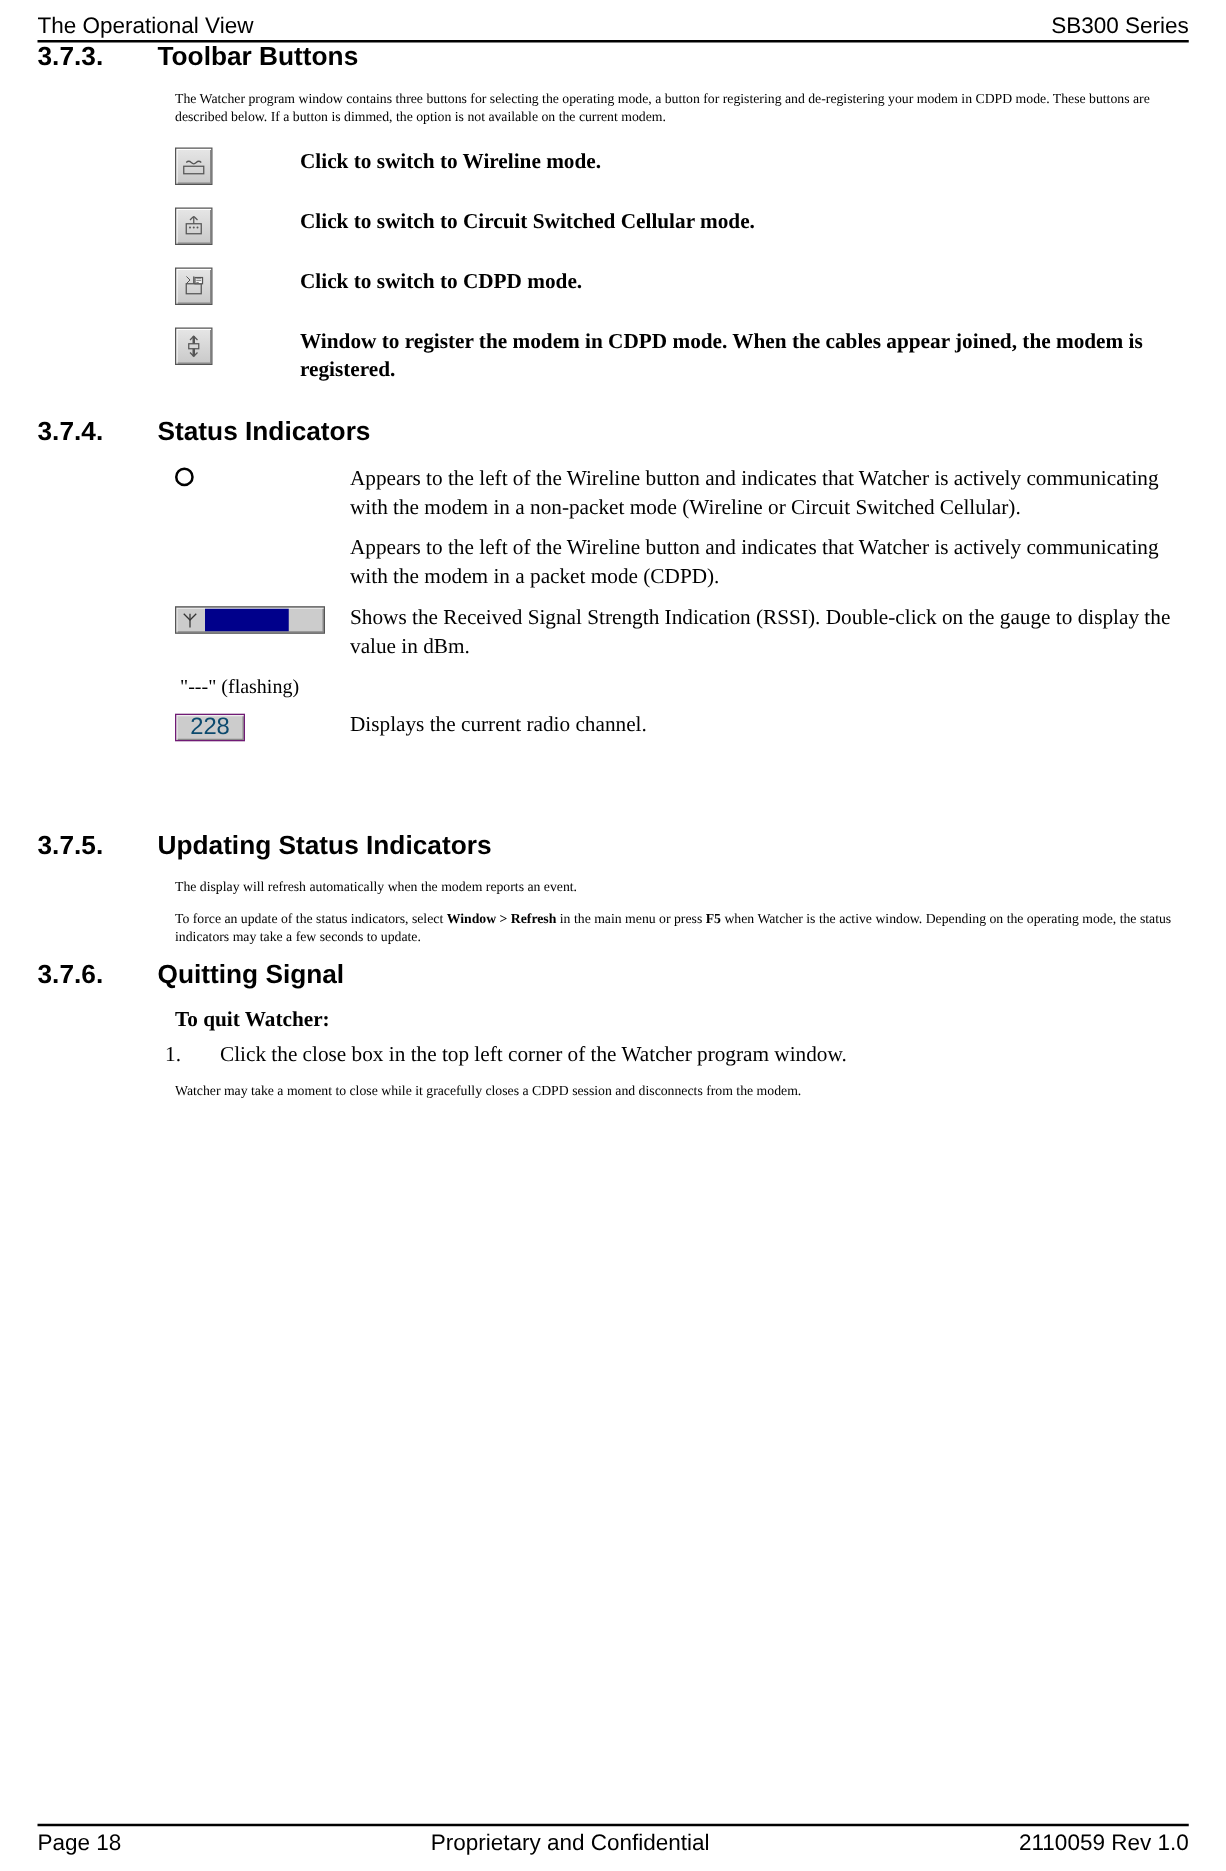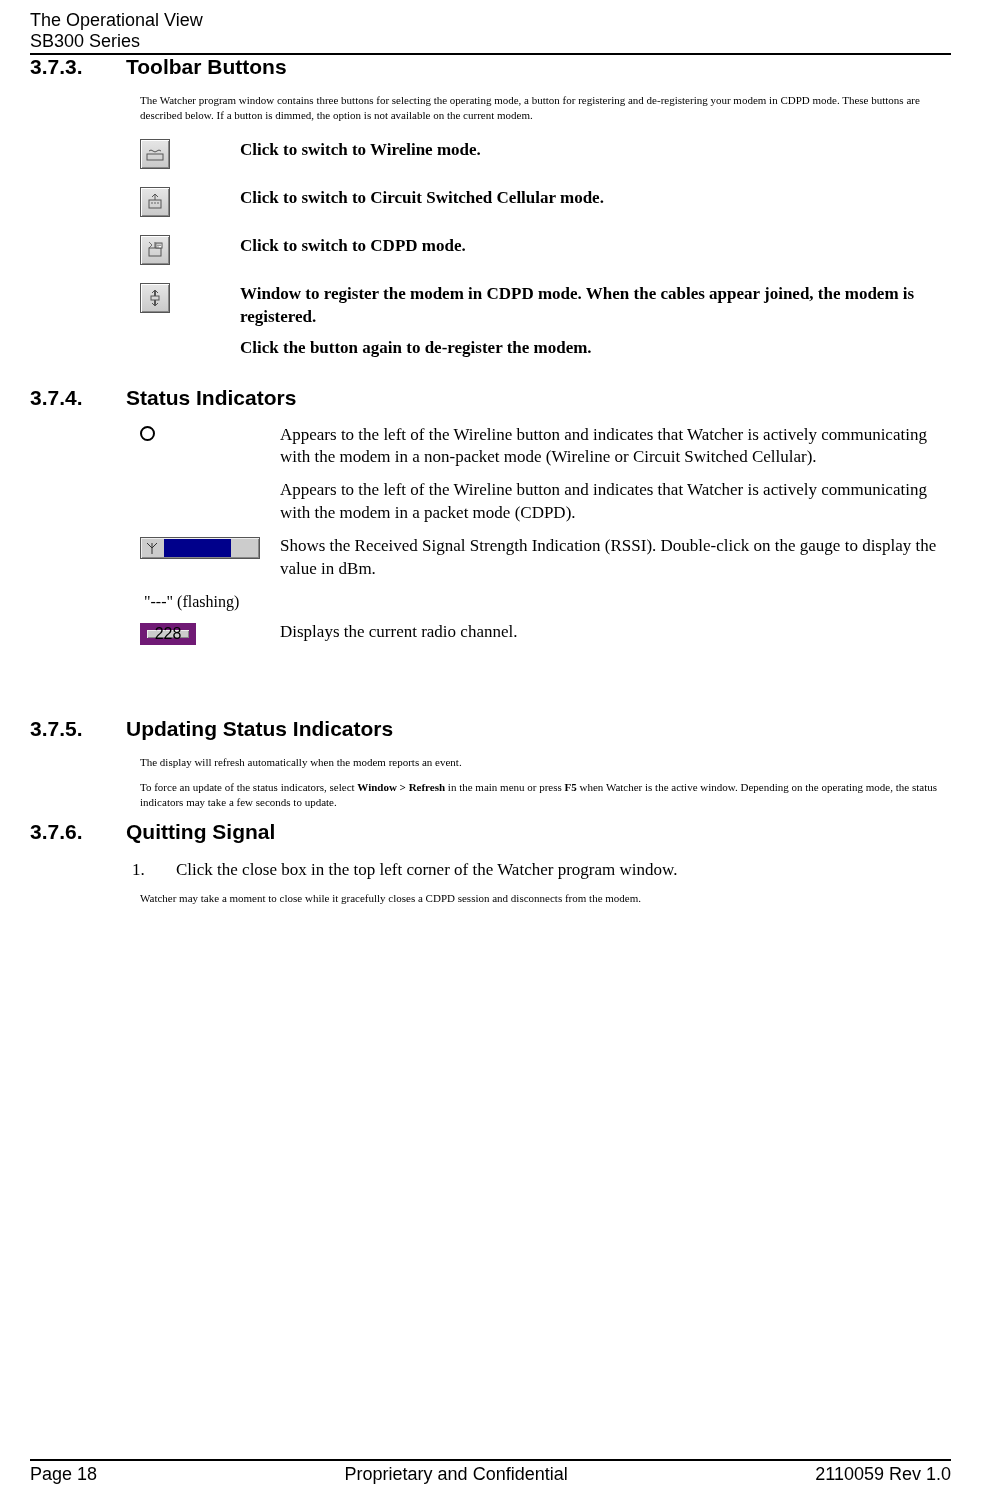--- a/index.html
+++ b/index.html
@@ -18,21 +18,20 @@
       padding: 0 30px;
     }
     .header-row {
       display: flex;
       justify-content: space-between;
       border-bottom: 2px solid #000;
       font-family: Arial, Helvetica, sans-serif;
       font-size: 18px;
       padding-top: 10px;
       padding-bottom: 1px;
-      flex-direction: column;
     }
     .content {
       padding-left: 110px;
       padding-right: 0;
     }
     h2.section-heading {
       font-family: Arial, Helvetica, sans-serif;
       font-weight: bold;
       font-size: 21px;
       margin-bottom: 14px;
@@ -141,25 +140,25 @@
       font-size: 16px;
       font-family: "Times New Roman", Times, serif;
       padding-left: 4px;
     }
     .channel-box {
       display: inline-flex;
       align-items: center;
       justify-content: center;
       width: 56px;
       height: 22px;
-      border: 7px solid #701a75;
+      border: 1px solid #701a75;
       background: #ccc;
       font-family: Arial, sans-serif;
-      font-size: 16px;
-      color: #000000;
+      font-size: 19px;
+      color: #0c4a6e;
       box-shadow: inset 1px 1px 0 #eee, inset -1px -1px 0 #888;
     }
     .bold {
       font-weight: bold;
     }
     .step-list {
       padding-left: 36px;
       text-indent: -22px;
       font-size: 17px;
       line-height: 1.4;
@@ -257,21 +256,20 @@
               <path d="M9 1 L9 7" stroke="#555" stroke-width="2"></path>
               <path d="M6 4 L9 1 L12 4" fill="none" stroke="#555" stroke-width="1"></path>
               <rect x="5" y="7" width="8" height="4" fill="none" stroke="#555"></rect>
               <path d="M9 11 L9 17" stroke="#555" stroke-width="2"></path>
               <path d="M6 14 L9 17 L12 14" fill="none" stroke="#555" stroke-width="1"></path>
             </svg>
         </div>
       </div>
       <div class="desc-cell">
         <p>Window to register the modem in CDPD mode.  When the cables appear joined, the modem is registered.</p>
-        <p>Click the button again to de-register the modem.</p>
       </div>
     </div>
 
   </div>
 </div>
 
 <h2 class="section-heading">
   <span class="num">3.7.4.</span>
   <span>Status Indicators</span>
 </h2>
@@ -333,20 +331,21 @@
     <span>To force an update of the status indicators, select </span><span class="bold">Window &gt; Refresh</span><span> in the main menu or press </span><span class="bold">F5</span><span> when Watcher is the active window.  Depending on the operating mode, the status indicators may take a few seconds to update.</span>
   </p>
 </div>
 
 <h2 class="section-heading">
   <span class="num">3.7.6.</span>
   <span> Quitting Signal</span>
 </h2>
 
 <div class="content">
+  <p class="subheading">To quit Watcher:</p>
   <p class="step-list">
     <span class="n">1.</span><span>Click the close box in the top left corner of the Watcher program window.</span>
   </p>
   <p class="body-text">Watcher may take a moment to close while it gracefully closes a CDPD session and disconnects from the modem.</p>
 </div>
 
 <div class="footer-row">
   <span>Page 18</span>
   <span>Proprietary and Confidential</span>
   <span>2110059 Rev 1.0</span>

